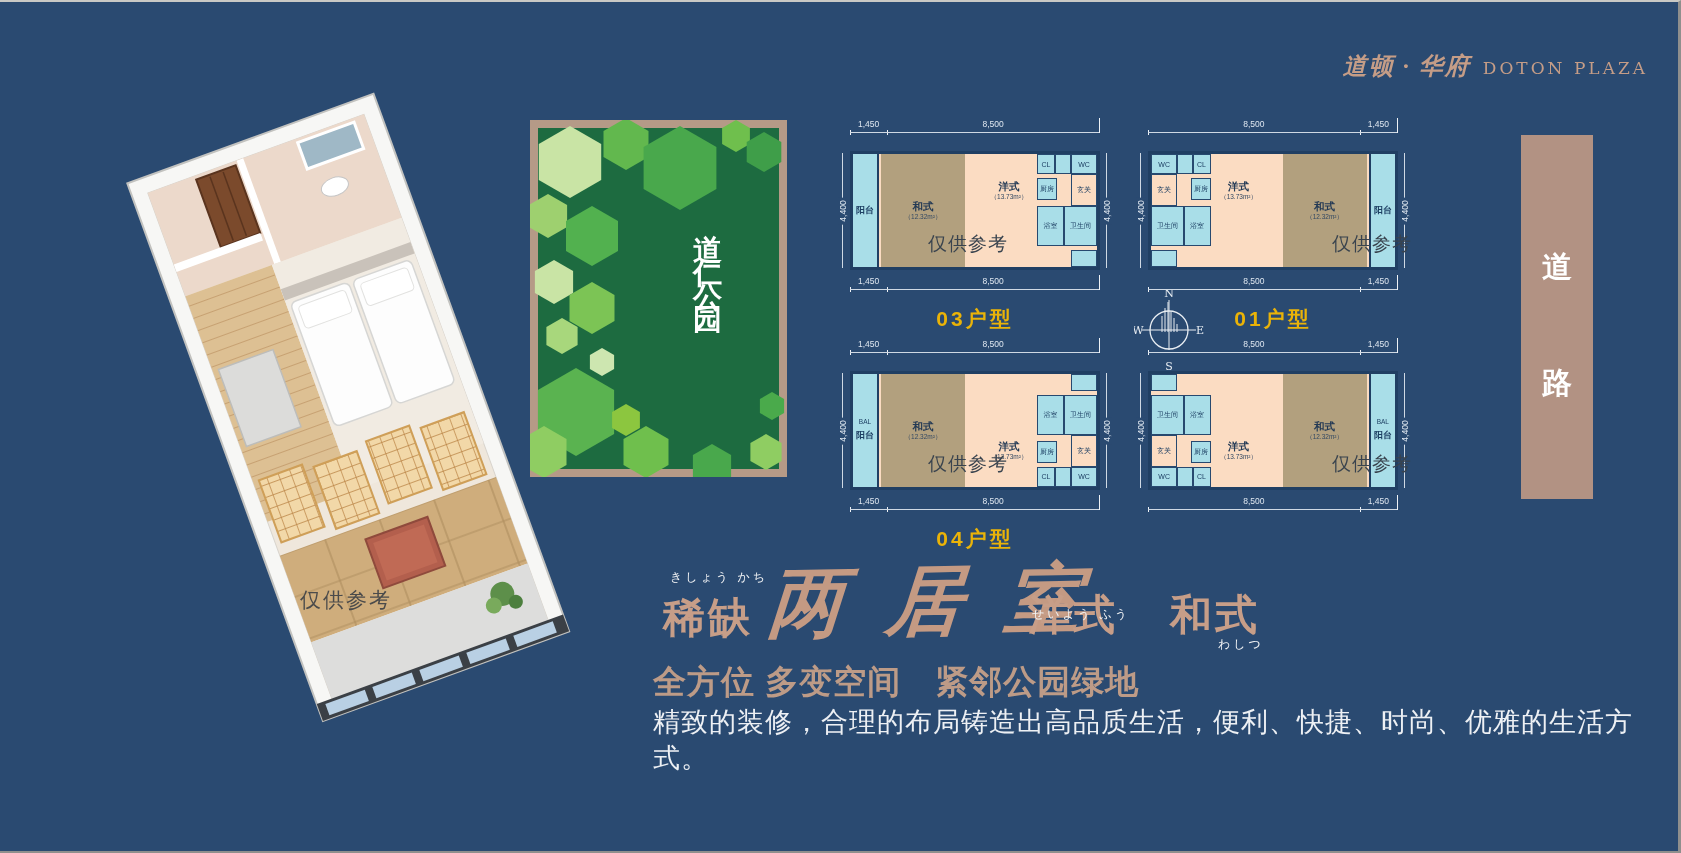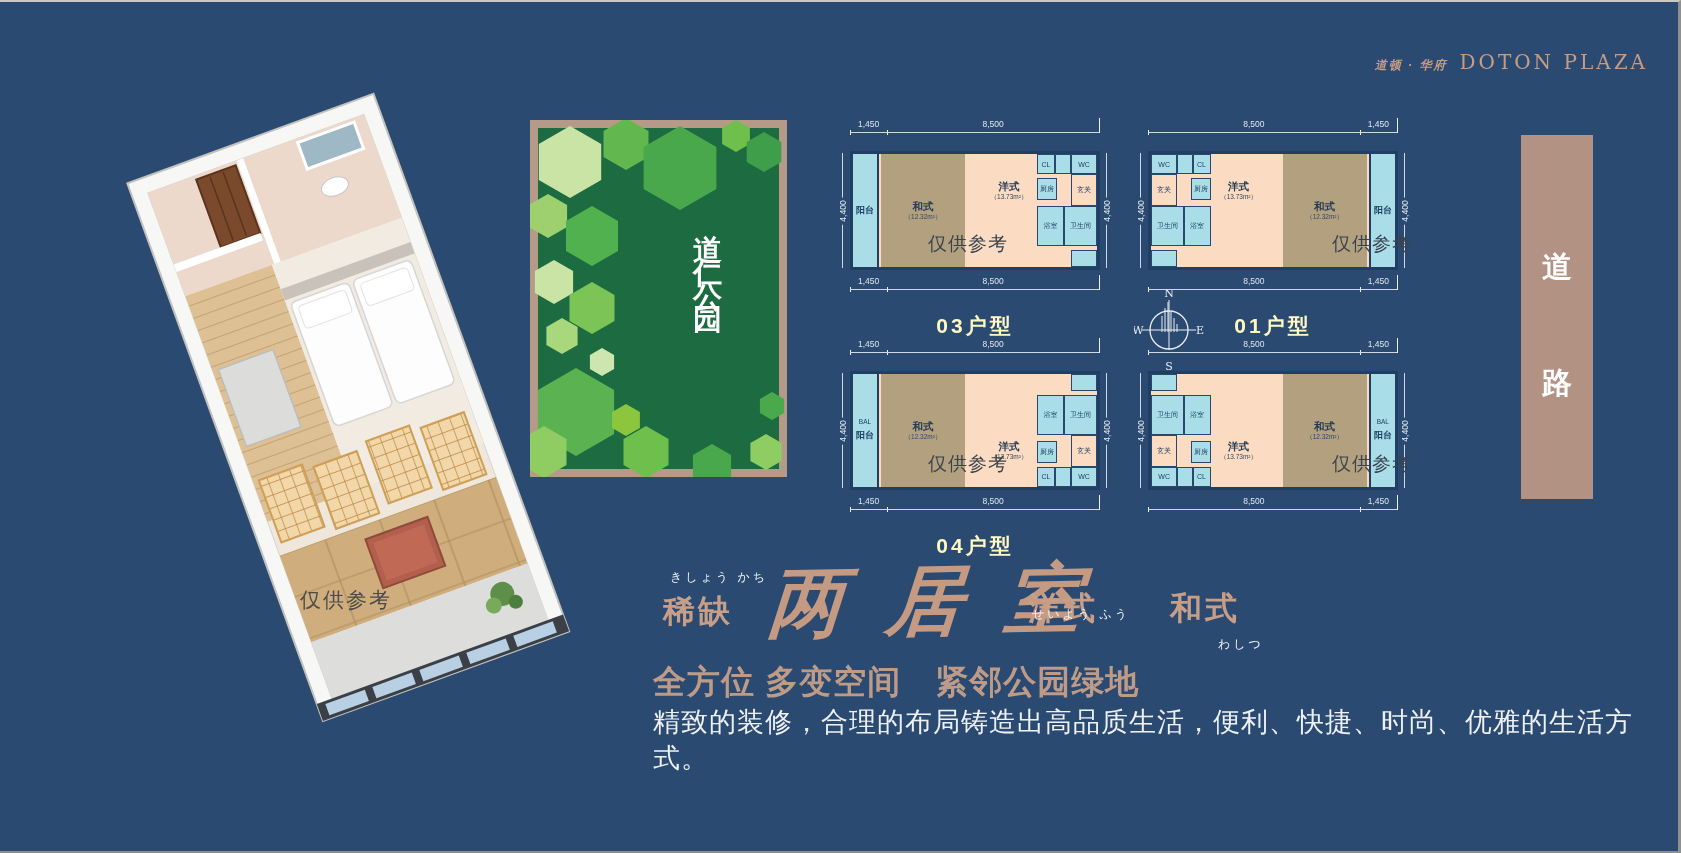--- a/index.html
+++ b/index.html
@@ -6,22 +6,22 @@
   .page{
     position:relative;width:1681px;height:853px;box-sizing:border-box;
     background:#2a4a71;overflow:hidden;
     border-top:2px solid #c9c9c5;border-right:3px solid #8f8f8d;border-bottom:2px solid #8f8f8d;
     font-family:"Liberation Sans","DejaVu Sans",sans-serif;
   }
   .abs{position:absolute;}
 
   
   .logo{top:48px;right:30px;display:flex;align-items:baseline;gap:12px;color:#c59d87;}
-  .logo .cn{font-family:Liberation Sans, sans-serif;font-style:italic;font-weight:bold;font-size:12px;letter-spacing:2px;}
-  .logo .en{font-family:"DejaVu Serif",serif;font-size:20px;letter-spacing:3px;}
+  .logo .cn{font-family:Liberation Serif, serif;font-style:italic;font-weight:bold;font-size:24px;letter-spacing:2px;}
+  .logo .en{font-family:"DejaVu Serif",serif;font-size:17px;letter-spacing:3px;}
 
   
   .render-wrap{left:15px;top:85px;width:580px;height:670px;}
   .render-wm{left:300px;top:584px;font-family:"DejaVu Serif",serif;font-size:21px;color:#4b4b4b;letter-spacing:2px;}
 
   
   .park{left:530px;top:118px;width:257px;height:357px;}
   .park-name{position:absolute;left:158px;top:92px;writing-mode:vertical-lr;color:#ffffff;
     font-size:29px;letter-spacing:24px;font-weight:bold;}
 
@@ -66,28 +66,28 @@
   .fx{background:#a9dee8;border:1px solid #27496f;display:flex;align-items:center;justify-content:center;}
   .fx .t,.entry .t{font-size:7px;color:#1d3f63;}
   .fx-cl{left:184px;top:0;width:18px;height:20px;}
   .fx-x2{left:202px;top:0;width:16px;height:20px;}
   .fx-wc{left:218px;top:0;width:26px;height:20px;}
   .entry{left:218px;top:20px;width:26px;height:32px;border:1px solid #27496f;display:flex;align-items:center;justify-content:center;}
   .fx-kit{left:184px;top:24px;width:20px;height:22px;}
   .fx-bath{left:184px;top:52px;width:27px;height:40px;}
   .fx-toilet{left:211px;top:52px;width:33px;height:40px;}
   .fx-corner{left:218px;top:96px;width:26px;height:17px;}
-  .plan-label{text-align:center;color:#fef9c3;font-size:21px;font-weight:bold;letter-spacing:3px;margin-top:22px;}
+  .plan-label{text-align:center;color:#eab308;font-size:21px;font-weight:bold;letter-spacing:3px;margin-top:15px;}
   .wm{position:absolute;top:113px;font-family:"DejaVu Serif",serif;font-size:19px;color:#39434e;letter-spacing:1px;}
   .wm-l{left:92px;} .wm-r{left:198px;}
 
   
   .fg{position:absolute;color:#f2f4f6;font-size:12px;letter-spacing:3px;}
   .fg-left{left:670px;top:567px;} .fg-mid{left:1032px;top:604px;} .fg-right{left:1218px;top:634px;}
-  .hword{position:absolute;color:#c79e88;font-size:32px;font-weight:bold;letter-spacing:3px;}
+  .hword{position:absolute;color:#c79e88;font-size:42px;font-weight:bold;letter-spacing:3px;}
   .hw-left{left:663px;top:588px;} .hw-mid{left:1028px;top:585px;} .hw-right{left:1170px;top:585px;}
   .brush{position:absolute;left:768px;top:549px;color:#c49a83;font-size:76px;font-weight:bold;font-style:italic;
     font-family:"DejaVu Serif",serif;letter-spacing:8px;transform:skewX(-5deg) rotate(-1deg);}
   .subtitle{position:absolute;left:653px;top:658px;color:#bd9b87;font-size:33px;font-weight:bold;letter-spacing:1px;}
   .bodyline{position:absolute;color:#edf0f4;font-size:27px;letter-spacing:1px;}
   .bl1{left:653px;top:702px;} .bl2{left:653px;top:747px;}
 </style>
 </head>
 <body>
 

